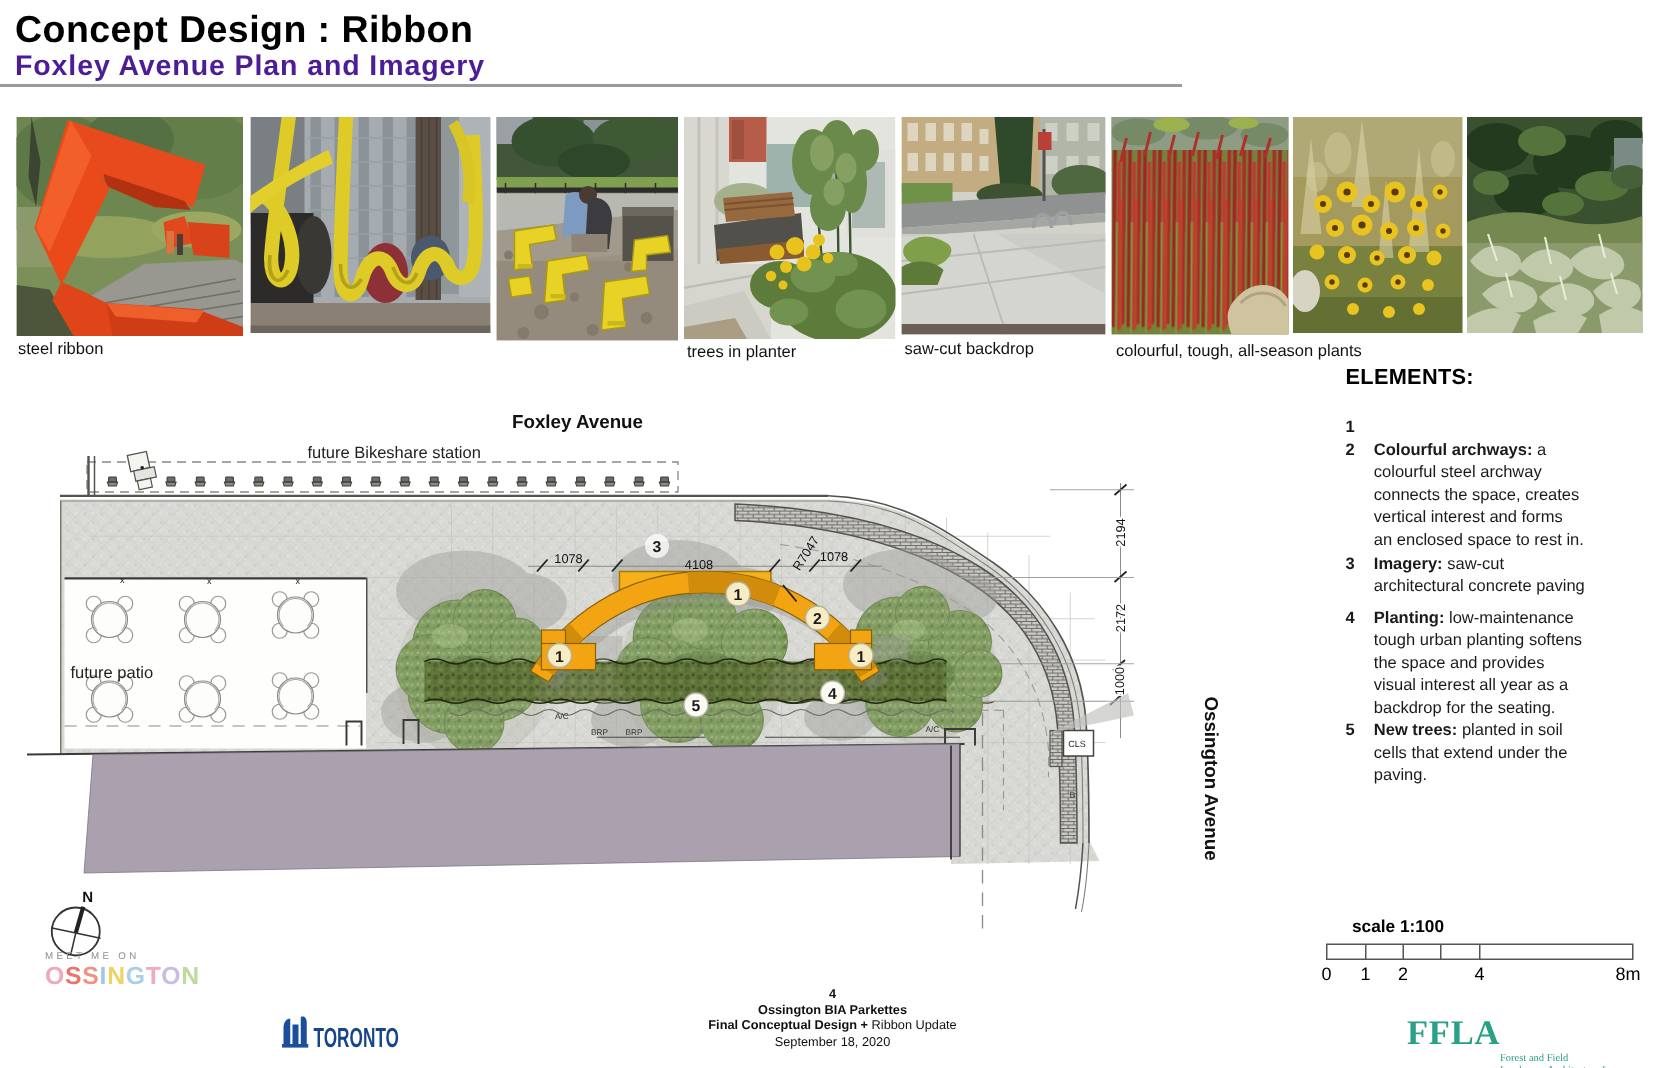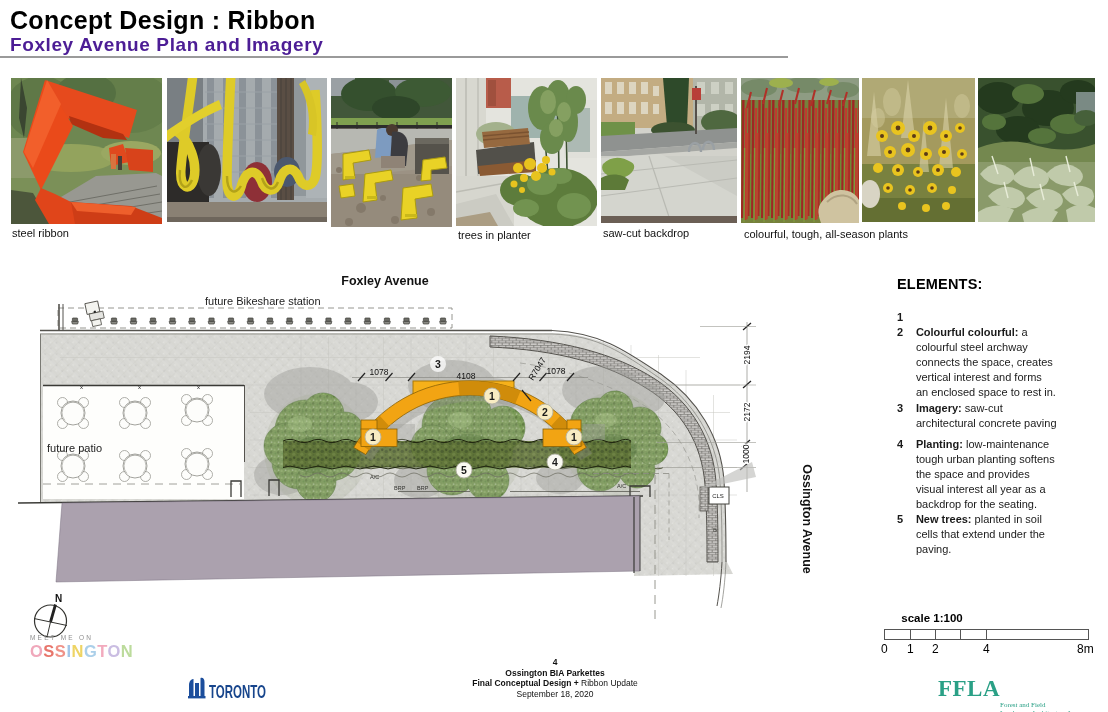--- a/index.html
+++ b/index.html
@@ -733,28 +733,28 @@
 <g>
   <circle cx="50.5" cy="621" r="16" fill="none" stroke="#33332f" stroke-width="1.2"></circle>
   <line x1="55.5" y1="604.5" x2="50.5" y2="622" stroke="#222" stroke-width="2.8"></line>
   <line x1="50.5" y1="622" x2="47" y2="637" stroke="#33332f" stroke-width="1"></line>
   <line x1="34" y1="618.5" x2="67" y2="625.5" stroke="#33332f" stroke-width="1"></line>
   <text x="58.5" y="601.5" font-size="10" font-weight="bold" text-anchor="middle" fill="#111">N</text>
 </g>
 </svg>
 
 <div class="abs" style="left:897px;top:244px;width:168px;">
-  <div style="font-size:14.5px;font-weight:bold;letter-spacing:0.2px;margin-top:32px;">ELEMENTS:</div>
+  <div style="font-size:14.5px;font-weight:bold;letter-spacing:0.2px;">ELEMENTS:</div>
   <div style="margin-top:18px;font-size:11px;line-height:15.1px;color:#1a1a1a;">
     <div style="display:flex;">
         <div style="width:19px;font-weight:bold;">1</div>
       </div>
     <div style="display:flex;">
         <div style="width:19px;font-weight:bold;">2</div>
-        <div style="width:150px;"><b>Colourful colourful:</b> a<br>colourful steel archway<br>connects the space, creates<br>vertical interest and forms<br>an enclosed space to rest in.</div>
+        <div style="width:150px;"><b>Colourful archways:</b> a<br>colourful steel archway<br>connects the space, creates<br>vertical interest and forms<br>an enclosed space to rest in.</div>
       </div>
     <div style="display:flex;margin-bottom:6px;">
         <div style="width:19px;font-weight:bold;">3</div>
         <div style="width:150px;"><b>Imagery:</b> saw-cut<br>architectural concrete paving</div>
       </div>
     <div style="display:flex;">
         <div style="width:19px;font-weight:bold;">4</div>
         <div style="width:150px;"><b>Planting:</b> low-maintenance<br>tough urban planting softens<br>the space and provides<br>visual interest all year as a<br>backdrop for the seating.</div>
       </div>
     <div style="display:flex;">

